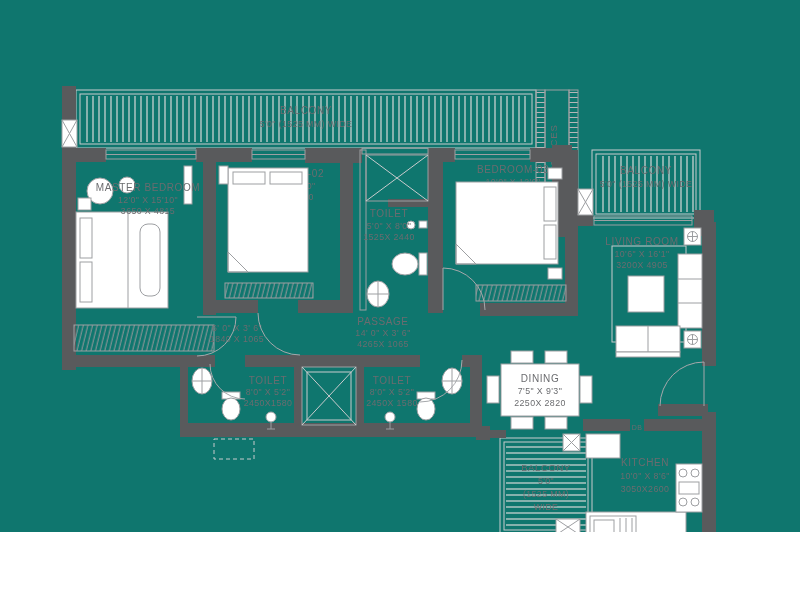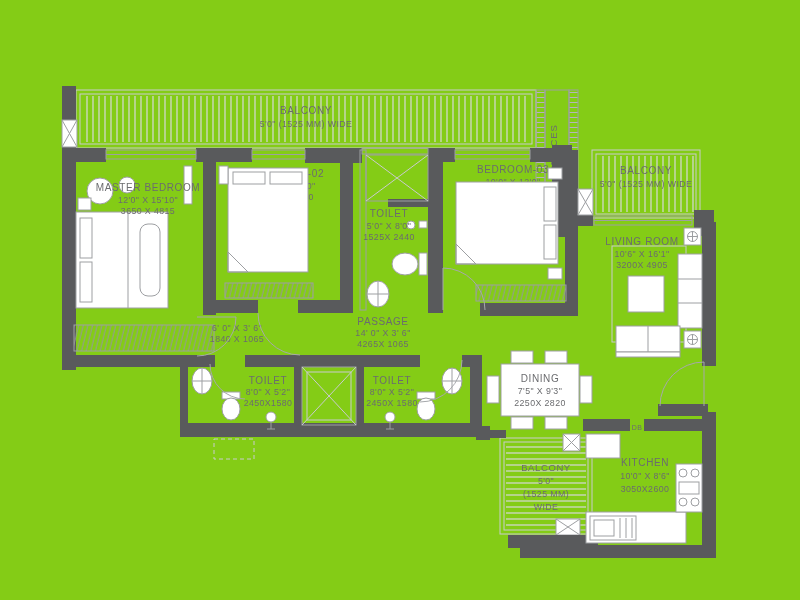--- a/index.html
+++ b/index.html
@@ -1,16 +1,16 @@
 <!DOCTYPE html>
 <html><head>
 <meta charset="utf-8">
 <style>
   html,body{margin:0;padding:0;background:#ffffff;}
-  .stage{position:relative;width:800px;height:600px;background:#84cc16;overflow:hidden;}
+  .stage{position:relative;width:800px;height:532px;background:#0f766e;overflow:hidden;}
   svg{display:block;}
   text{font-family:"Liberation Sans","DejaVu Sans",sans-serif;fill:#6b6c6f;}
   .rname{font-size:10px;letter-spacing:.6px;}
   .rdim{font-size:8.8px;letter-spacing:.4px;}
   .tiny{font-size:7px;letter-spacing:.3px;}
   .wall{fill:#595a5c;stroke:none;}
   .thin{fill:none;stroke:#9d9fa2;stroke-width:1;}
   .lite{fill:none;stroke:#c9cbcd;stroke-width:1;}
   .furn{fill:#ffffff;stroke:#9d9fa2;stroke-width:1;}
   .arc{fill:none;stroke:#a6a8ab;stroke-width:1;}

